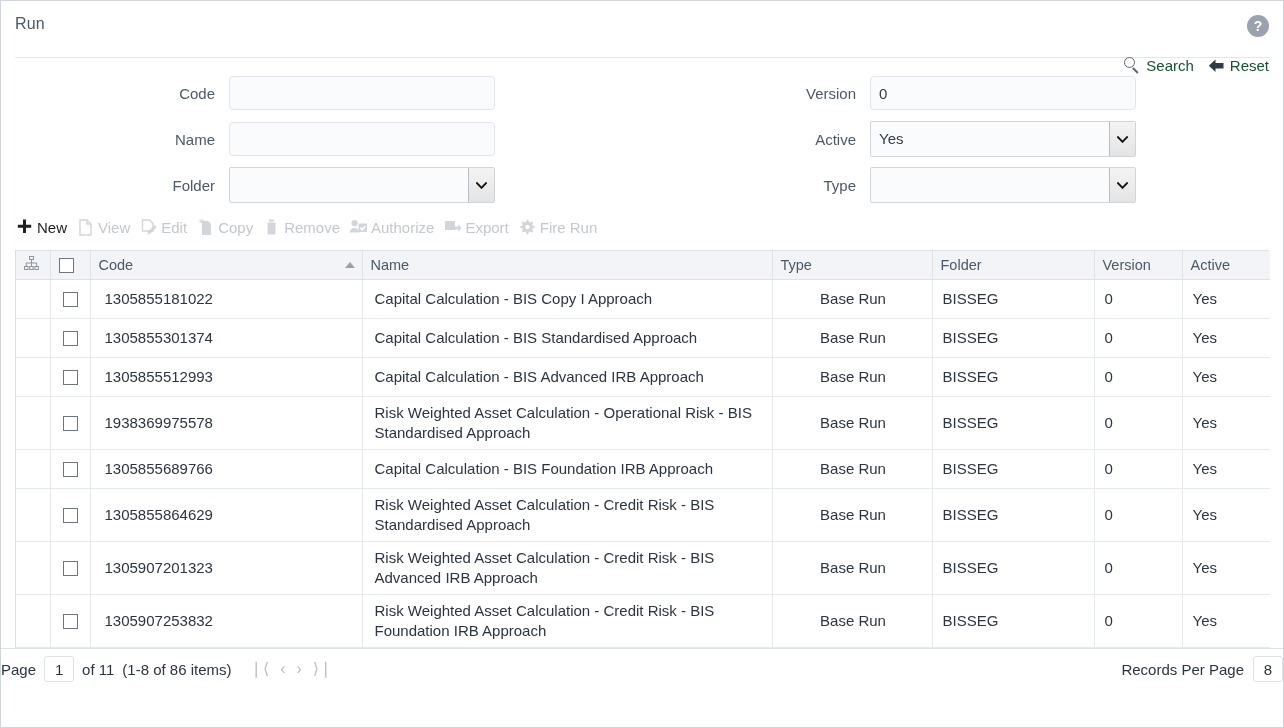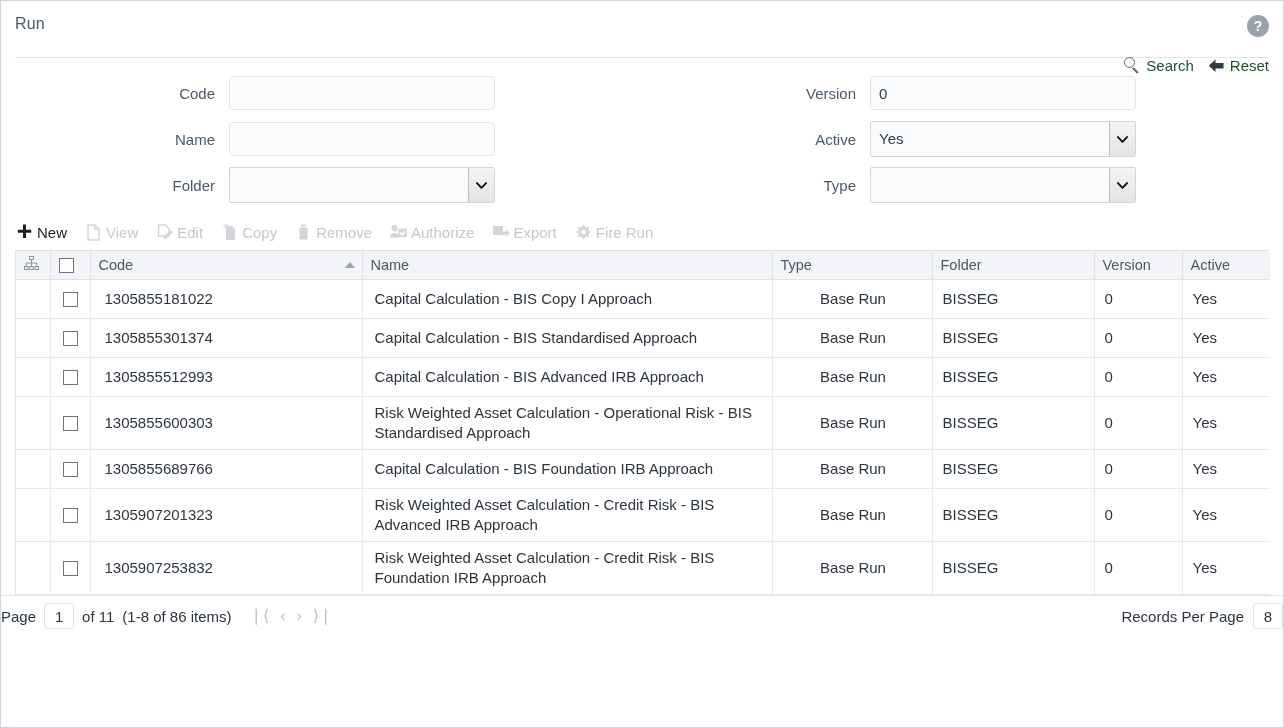--- a/index.html
+++ b/index.html
@@ -146,24 +146,24 @@
     align-items: center;
     justify-content: center;
   }
   .chev {
     width: 11px; height: 7px;
   }
 
   
   .toolbar {
     display: flex;
-    align-items: center;
+    align-items: flex-start;
     margin: 4px 14px 0 14px;
     height: 28px;
-    gap: 17px;
+    gap: 9px;
   }
   .tb-item {
     display: flex;
     align-items: center;
     gap: 3px;
     font-size: 15px;
     color: #c3c8ce;
     cursor: default;
     white-space: nowrap;
   }
@@ -517,32 +517,42 @@
             <td class="c-code td-code">1305855512993</td>
             <td class="c-name td-name">Capital Calculation - BIS Advanced IRB Approach</td>
             <td class="c-type td-type">Base Run</td>
             <td class="c-folder td-folder">BISSEG</td>
             <td class="c-ver td-ver">0</td>
             <td class="c-act td-act">Yes</td>
           </tr>
           <tr class="row-tall">
             <td class="c-tree"></td>
             <td class="c-check"><span class="cbx"></span></td>
-            <td class="c-code td-code">1305855600303</td>
+            <td class="c-code td-code">1938369975578</td>
             <td class="c-name td-name">Risk Weighted Asset Calculation - Operational Risk - BIS Standardised Approach</td>
             <td class="c-type td-type">Base Run</td>
             <td class="c-folder td-folder">BISSEG</td>
             <td class="c-ver td-ver">0</td>
             <td class="c-act td-act">Yes</td>
           </tr>
           <tr class="row-short">
             <td class="c-tree"></td>
             <td class="c-check"><span class="cbx"></span></td>
             <td class="c-code td-code">1305855689766</td>
             <td class="c-name td-name">Capital Calculation - BIS Foundation IRB Approach</td>
+            <td class="c-type td-type">Base Run</td>
+            <td class="c-folder td-folder">BISSEG</td>
+            <td class="c-ver td-ver">0</td>
+            <td class="c-act td-act">Yes</td>
+          </tr>
+          <tr class="row-tall">
+            <td class="c-tree"></td>
+            <td class="c-check"><span class="cbx"></span></td>
+            <td class="c-code td-code">1305855864629</td>
+            <td class="c-name td-name">Risk Weighted Asset Calculation - Credit Risk - BIS Standardised Approach</td>
             <td class="c-type td-type">Base Run</td>
             <td class="c-folder td-folder">BISSEG</td>
             <td class="c-ver td-ver">0</td>
             <td class="c-act td-act">Yes</td>
           </tr>
           <tr class="row-tall">
             <td class="c-tree"></td>
             <td class="c-check"><span class="cbx"></span></td>
             <td class="c-code td-code">1305907201323</td>
             <td class="c-name td-name">Risk Weighted Asset Calculation - Credit Risk - BIS Advanced IRB Approach</td>

